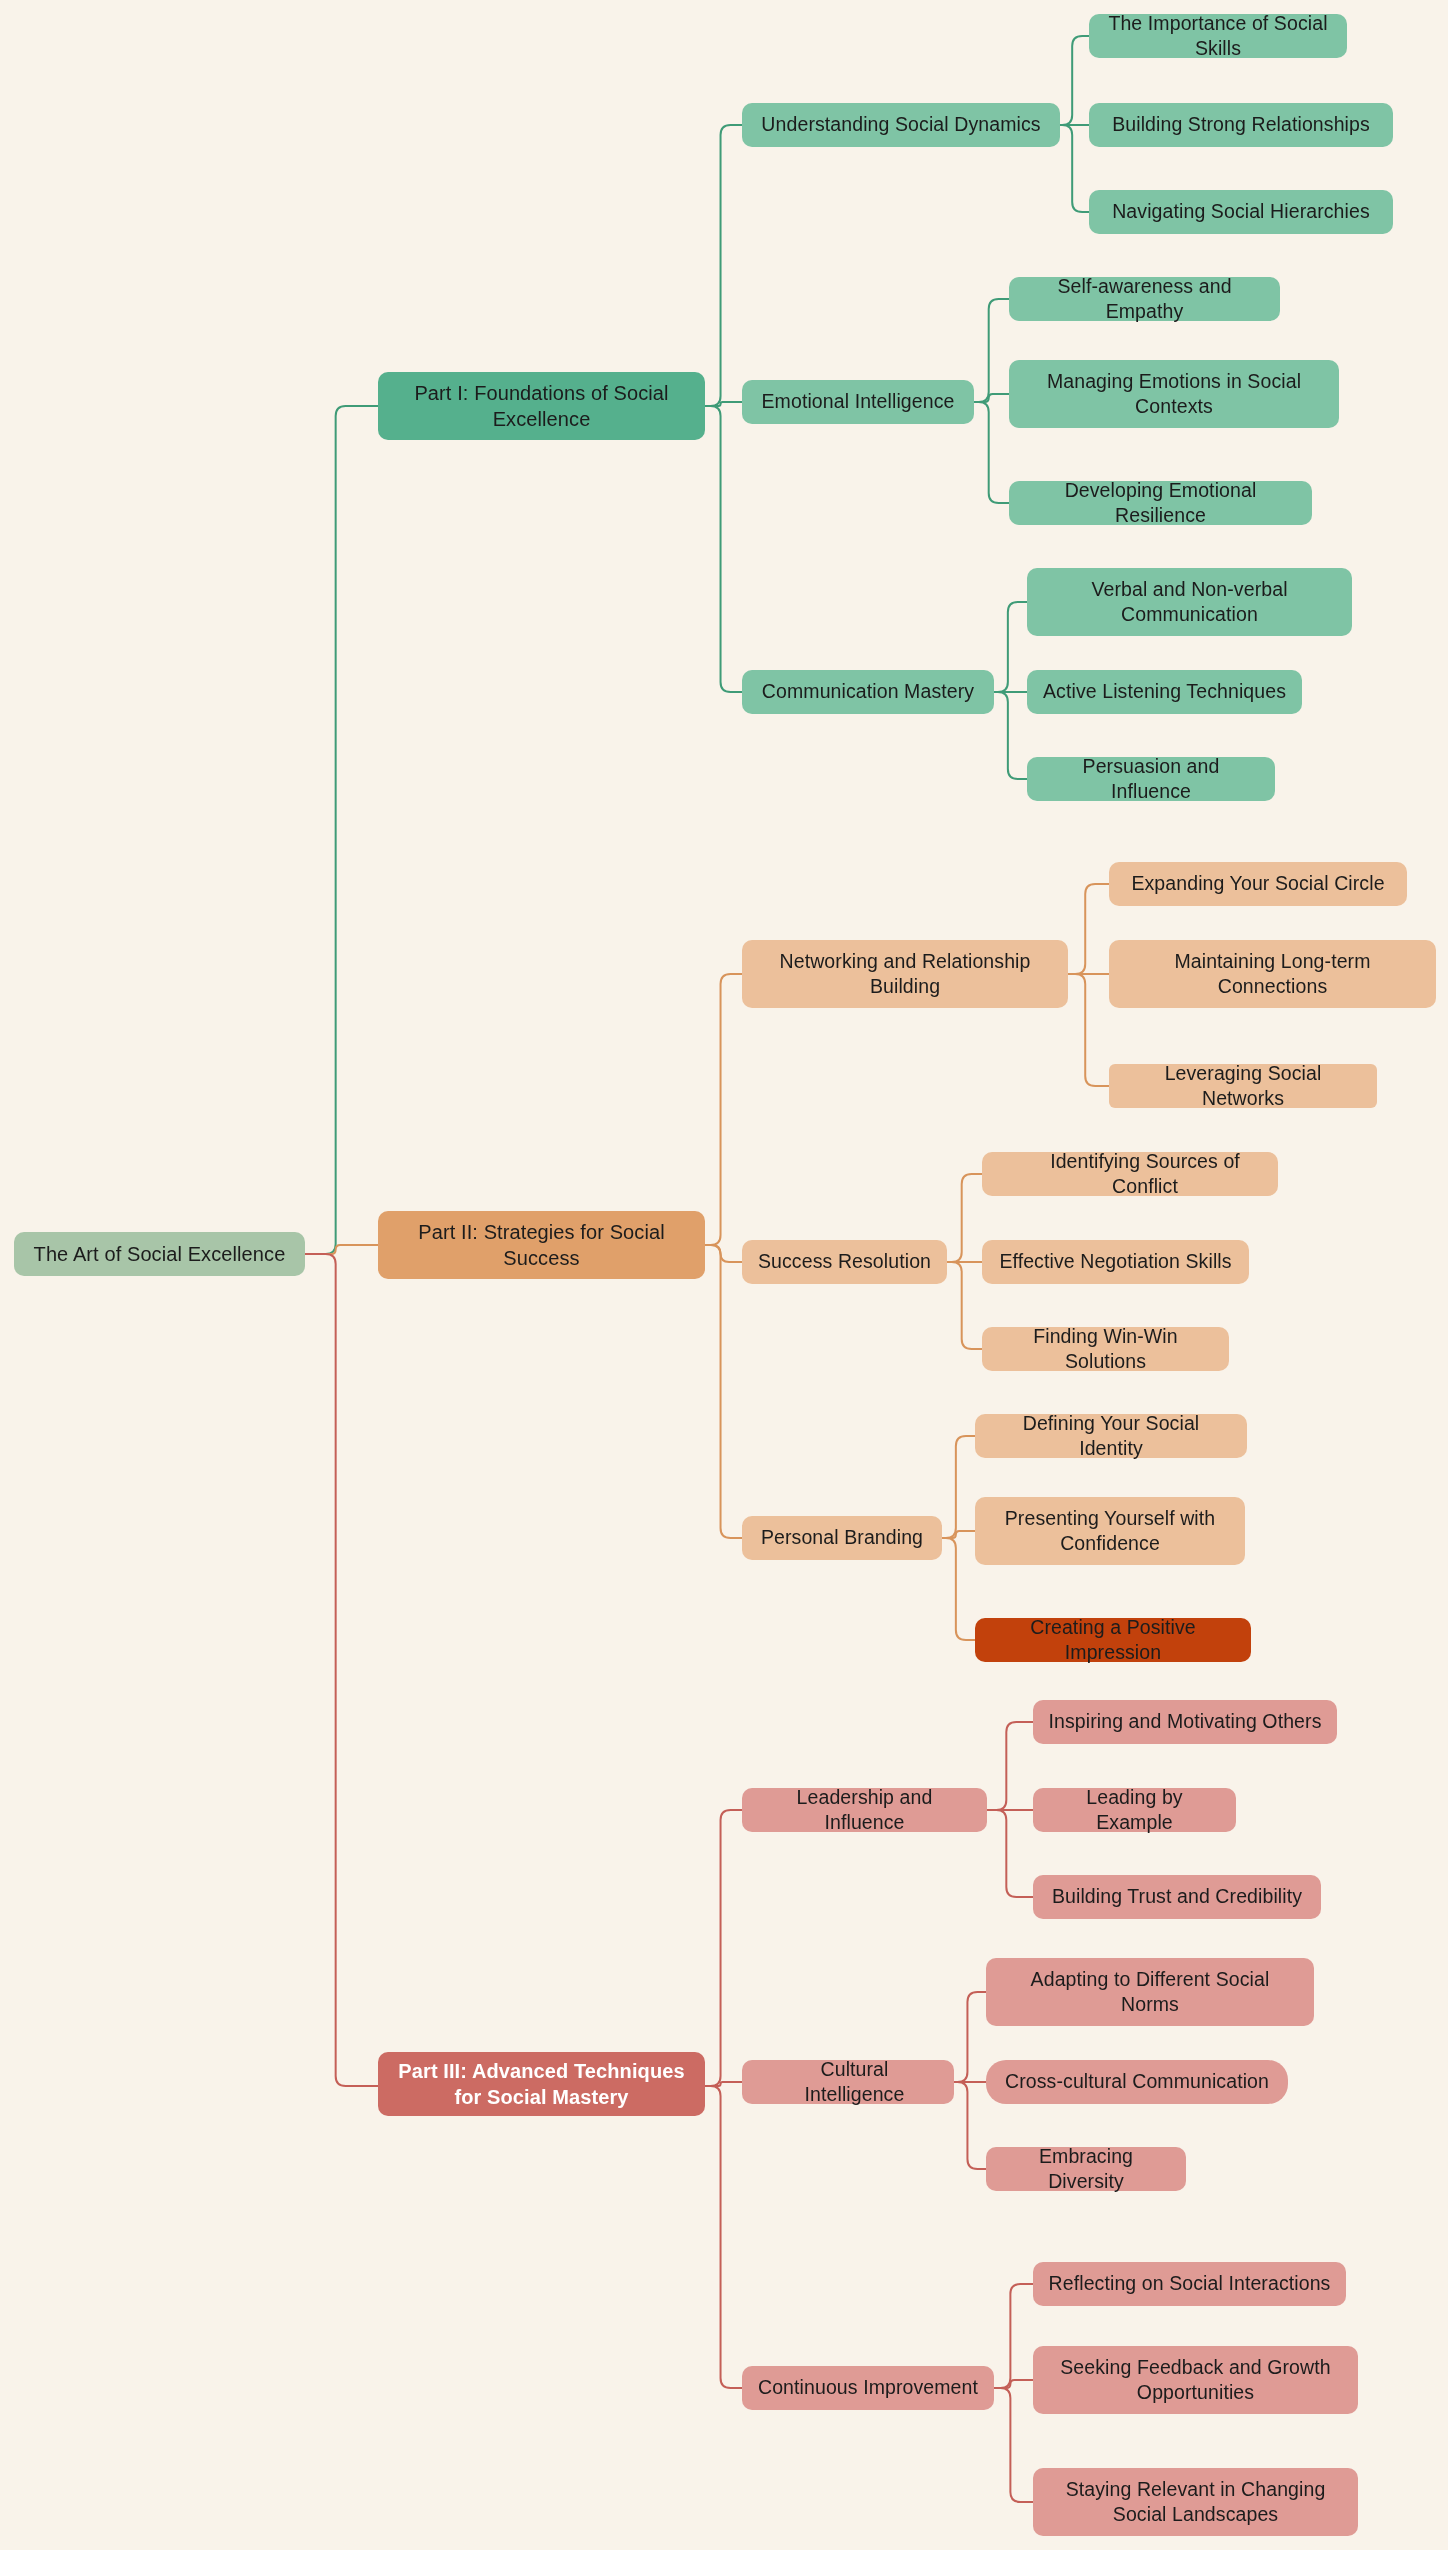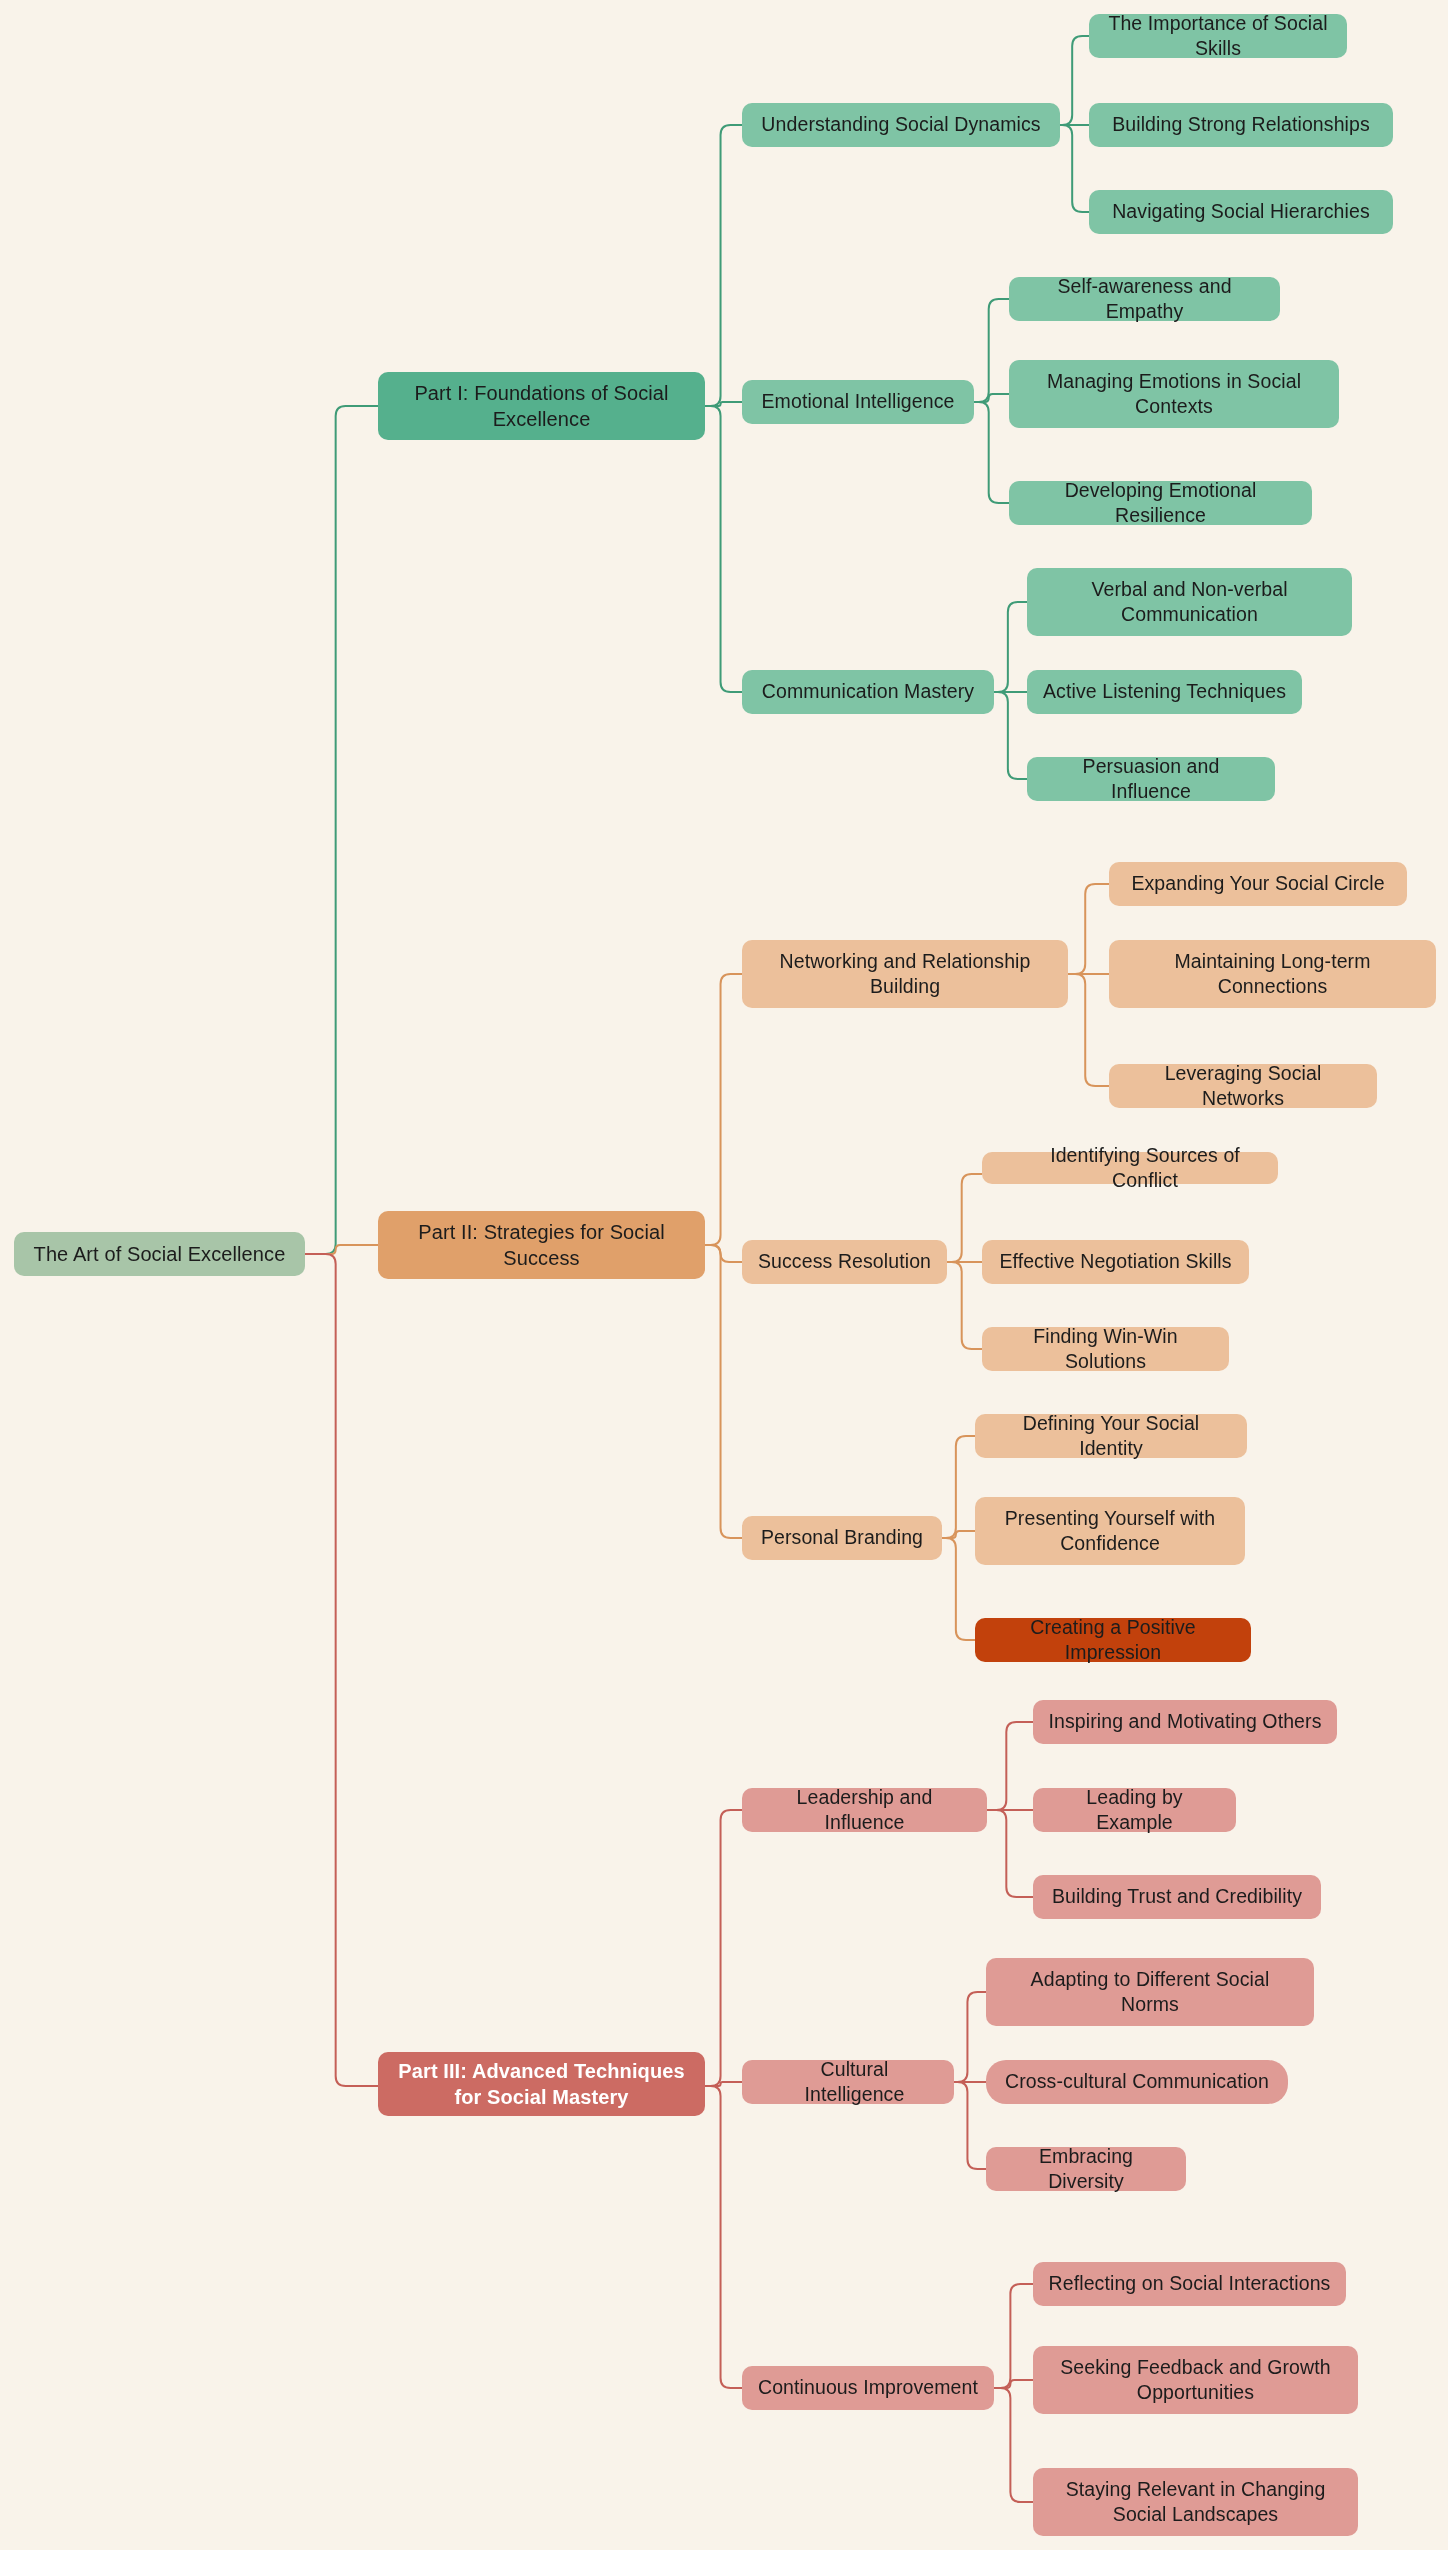--- a/index.html
+++ b/index.html
@@ -91,24 +91,24 @@
   <div class="node" style="left:742px;top:670px;width:252px;height:44px;background:#7fc4a5;">Communication Mastery</div>
   <div class="node" style="left:1027px;top:568px;width:325px;height:68px;background:#7fc4a5;">Verbal and Non-verbal Communication</div>
   <div class="node" style="left:1027px;top:670px;width:275px;height:44px;background:#7fc4a5;">Active Listening Techniques</div>
   <div class="node" style="left:1027px;top:757px;width:248px;height:44px;background:#7fc4a5;">Persuasion and Influence</div>
 
   <div class="node lvl1" style="left:378px;top:1211px;width:327px;height:68px;background:#e0a06a;">Part II: Strategies for Social Success</div>
 
   <div class="node" style="left:742px;top:940px;width:326px;height:68px;background:#ecc09b;">Networking and Relationship Building</div>
   <div class="node" style="left:1109px;top:862px;width:298px;height:44px;background:#ecc09b;">Expanding Your Social Circle</div>
   <div class="node" style="left:1109px;top:940px;width:327px;height:68px;background:#ecc09b;">Maintaining Long-term Connections</div>
-  <div class="node" style="left:1109px;top:1064px;width:268px;height:44px;background:#ecc09b;">Leveraging Social Networks</div>
+  <div class="node" style="left:1109px;top:1064px;width:268px;height:44px;background:#ecc09b;border-radius:6px;">Leveraging Social Networks</div>
 
   <div class="node" style="left:742px;top:1240px;width:205px;height:44px;background:#ecc09b;">Success Resolution</div>
-  <div class="node" style="left:982px;top:1152px;width:296px;height:32px;background:#ecc09b;padding-left:44px;">Identifying Sources of Conflict</div>
+  <div class="node" style="left:982px;top:1152px;width:296px;height:44px;background:#ecc09b;padding-left:44px;">Identifying Sources of Conflict</div>
   <div class="node" style="left:982px;top:1240px;width:267px;height:44px;background:#ecc09b;">Effective Negotiation Skills</div>
   <div class="node" style="left:982px;top:1327px;width:247px;height:44px;background:#ecc09b;">Finding Win-Win Solutions</div>
 
   <div class="node" style="left:742px;top:1516px;width:200px;height:44px;background:#ecc09b;">Personal Branding</div>
   <div class="node" style="left:975px;top:1414px;width:272px;height:44px;background:#ecc09b;">Defining Your Social Identity</div>
   <div class="node" style="left:975px;top:1497px;width:270px;height:68px;background:#ecc09b;">Presenting Yourself with Confidence</div>
   <div class="node" style="left:975px;top:1618px;width:276px;height:44px;background:#c2410c;">Creating a Positive Impression</div>
 
   <div class="node lvl1 white" style="left:378px;top:2052px;width:327px;height:64px;background:#cc6b63;font-weight:bold;">Part III: Advanced Techniques for Social Mastery</div>
 

